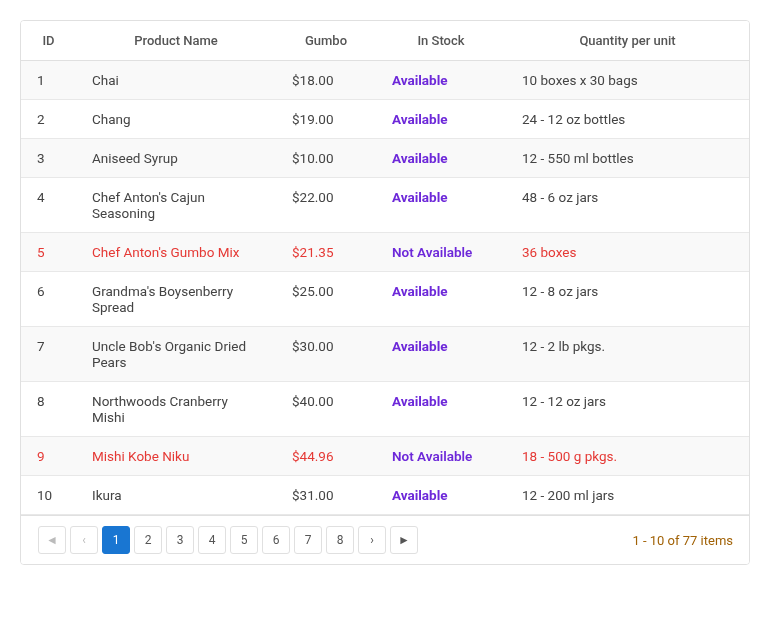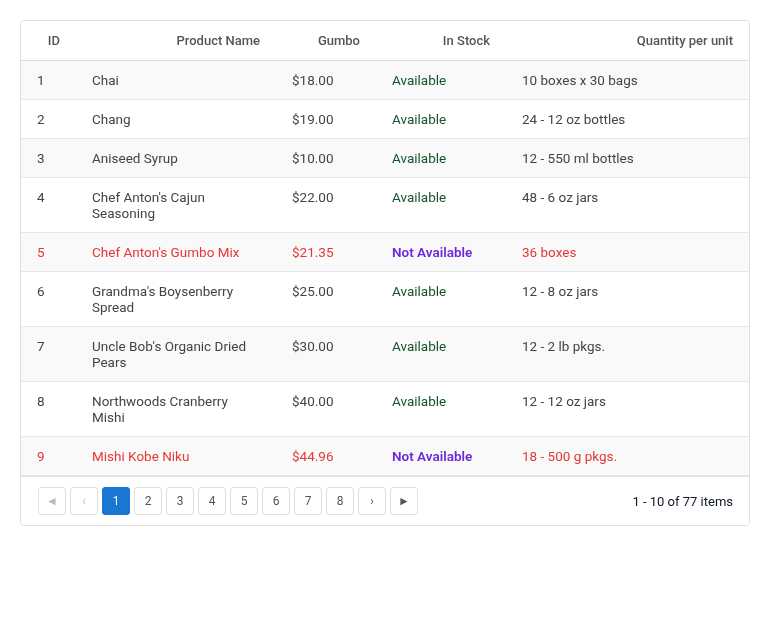--- a/index.html
+++ b/index.html
@@ -22,21 +22,21 @@
     }
     table {
       width: 100%;
       border-collapse: collapse;
     }
     thead tr {
       background: #fff;
     }
     thead th {
       padding: 12px 16px;
-      text-align: right;
+      text-align: center;
       font-weight: 500;
       color: #555;
       border-bottom: 1px solid #e0e0e0;
       font-size: 13px;
     }
     tbody tr {
       border-bottom: 1px solid #e8e8e8;
     }
     tbody tr:nth-child(odd) {
       background: #f9f9f9;
@@ -49,21 +49,21 @@
       vertical-align: top;
       color: #444;
       font-size: 13.5px;
     }
     .col-id { width: 55px; }
     .col-name { width: 200px; }
     .col-price { width: 100px; }
     .col-stock { width: 130px; }
     .col-qty { width: auto; }
 
-    .available { color: #14532d; font-weight: 400; }
+    .available { color: #6d28d9; font-weight: 700; }
     .not-available { color: #6d28d9; font-weight: 600; }
     .row-highlight td { color: #e53935; }
 
     .pagination {
       display: flex;
       align-items: center;
       justify-content: space-between;
       padding: 10px 16px;
       border-top: 1px solid #e0e0e0;
       background: #fff;
@@ -89,21 +89,21 @@
       margin: 0 1px;
     }
     .page-btn.active {
       background: #1976d2;
       color: #fff;
       border-color: #1976d2;
     }
     .page-btn.disabled { color: #bbb; cursor: default; }
     .pagination-info {
       font-size: 13px;
-      color: #0f172a;
+      color: #a16207;
     }
   </style>
 </head>
 <body>
 
 <div class="table-container">
   <table>
     <thead>
       <tr>
         <th class="col-id">ID</th>
@@ -169,20 +169,27 @@
           <td>$40.00</td>
           <td><span class="available">Available</span></td>
           <td>12 - 12 oz jars</td>
         </tr>
         <tr class="row-highlight">
           <td>9</td>
           <td>Mishi Kobe Niku</td>
           <td>$44.96</td>
           <td><span class="not-available">Not Available</span></td>
           <td>18 - 500 g pkgs.</td>
+        </tr>
+        <tr>
+          <td>10</td>
+          <td>Ikura</td>
+          <td>$31.00</td>
+          <td><span class="available">Available</span></td>
+          <td>12 - 200 ml jars</td>
         </tr>
       </tbody>
   </table>
   <div class="pagination">
     <div class="pagination-left">
       <div class="page-btn disabled">◄</div>
       <div class="page-btn disabled">‹</div>
       <div id="page-buttons" style="display:flex;gap:2px;">
           <div class="page-btn active">1</div>
           <div class="page-btn">2</div>

